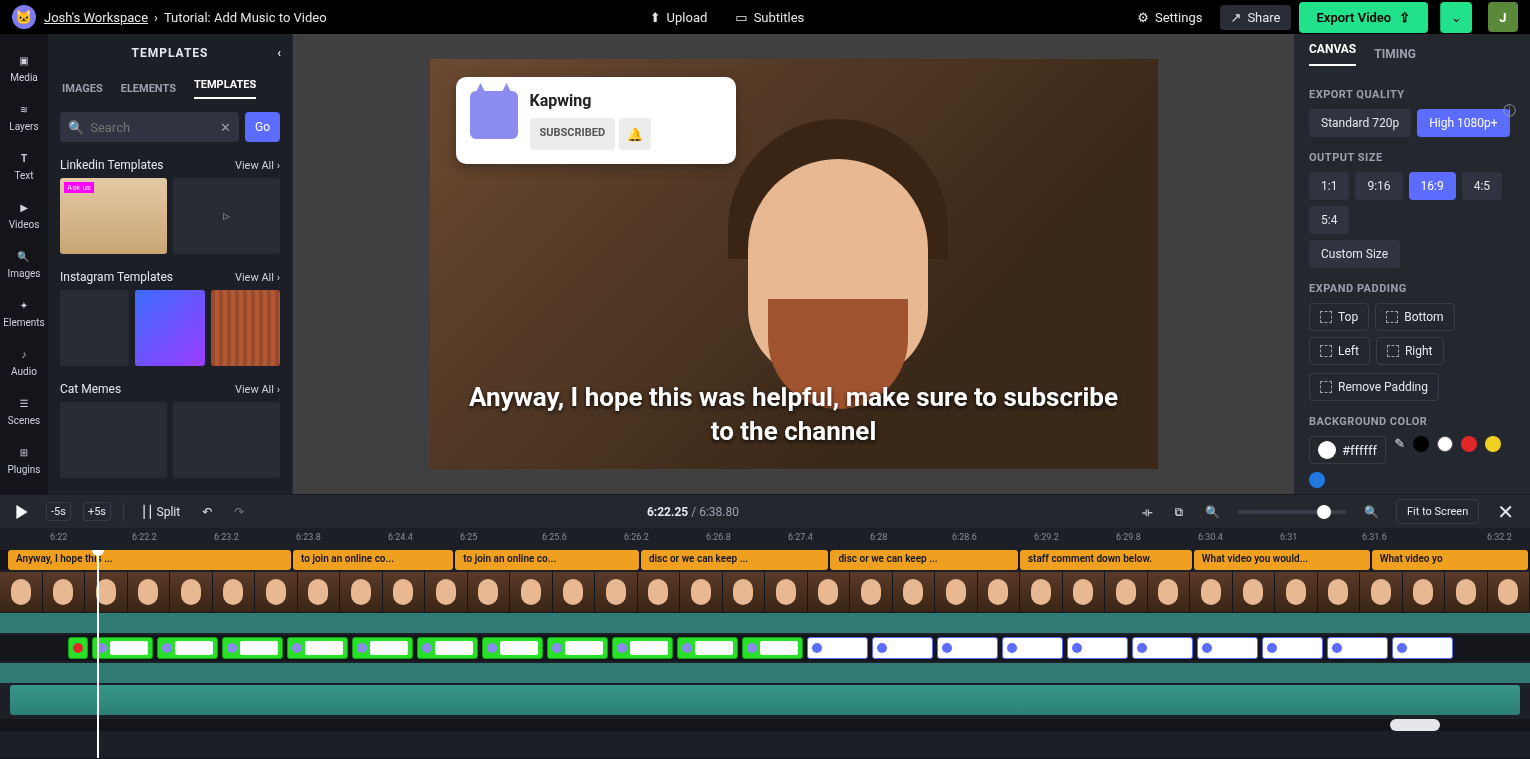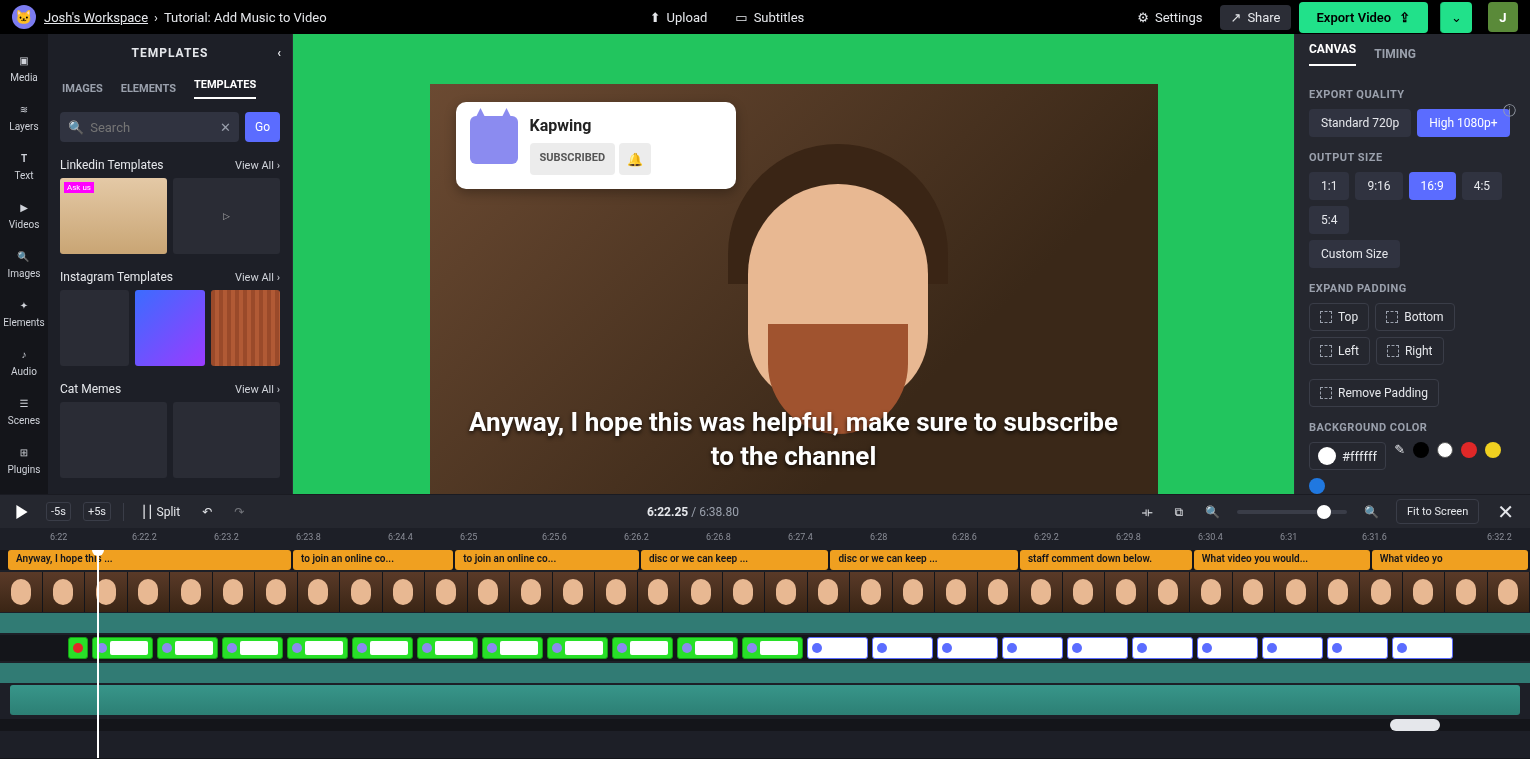--- a/index.html
+++ b/index.html
@@ -33,21 +33,21 @@
 .tmpl-title{font-size:12px;color:#e5e7eb}
 .view-all{font-size:11px;color:#cfd2d9;cursor:pointer}
 .tmpl-row{display:flex;gap:6px}
 .thumb{flex:1;height:76px;background:#2a2c35;border-radius:3px;display:flex;align-items:center;justify-content:center;font-size:9px;color:#aaa;cursor:pointer}
 .thumb.dark{background:#2a2c35}
 .thumb.linkedin1{background:linear-gradient(#e4c9a6,#c9a574);position:relative}
 .thumb.linkedin1::before{content:"Ask us";position:absolute;top:4px;left:4px;background:#f0f;color:#fff;font-size:8px;padding:1px 3px}
 .thumb.insta1{background:#2a2c35}
 .thumb.insta2{background:linear-gradient(135deg,#3b6cff,#9b3bff)}
 .thumb.insta3{background:repeating-linear-gradient(90deg,#9a4a2a 0 4px,#b15a35 4px 8px)}
-.canvas-area{flex:1;display:flex;align-items:flex-end;justify-content:center;background:#22c55e;position:relative}
+.canvas-area{flex:1;display:flex;align-items:center;justify-content:center;background:#404040;position:relative}
 .video-preview{width:728px;height:410px;background:linear-gradient(135deg,#6b4a32 0%,#3a2818 70%);position:relative;overflow:hidden}
 .subscribe-card{position:absolute;top:18px;left:26px;width:280px;background:#fff;border-radius:10px;padding:14px;display:flex;gap:12px;box-shadow:0 4px 12px rgba(0,0,0,.3)}
 .cat-logo{width:48px;height:48px;background:#8b8bf0;border-radius:6px;position:relative}
 .cat-logo::before,.cat-logo::after{content:"";position:absolute;top:-8px;width:14px;height:14px;background:#8b8bf0}
 .cat-logo::before{left:4px;clip-path:polygon(0 100%,50% 0,100% 100%)}
 .cat-logo::after{right:4px;clip-path:polygon(0 100%,50% 0,100% 100%)}
 .sub-info{flex:1}
 .sub-name{font-size:16px;font-weight:700;color:#222;margin-bottom:8px}
 .sub-actions{display:flex;gap:4px}
 .sub-btn{background:#ececec;color:#555;font-size:11px;font-weight:700;padding:8px 10px;border-radius:4px}
@@ -295,21 +295,21 @@
     <div class="rp-row" style="margin-top:6px">
       <div class="pad-btn">
           <span class="dash-sq"></span>
           <span>Left</span>
         </div>
       <div class="pad-btn">
           <span class="dash-sq"></span>
           <span>Right</span>
         </div>
     </div>
-    <div class="rp-row" style="margin-top:14px">
+    <div class="rp-row" style="margin-top:8px">
       <div class="pad-btn">
           <span class="dash-sq"></span>
           <span>Remove Padding</span>
         </div>
     </div>
     <div class="rp-label">BACKGROUND COLOR</div>
     <div class="color-row">
       <div class="color-chip">
         <div class="color-circle" style="background:#fff"></div>
         <span>#ffffff</span>

